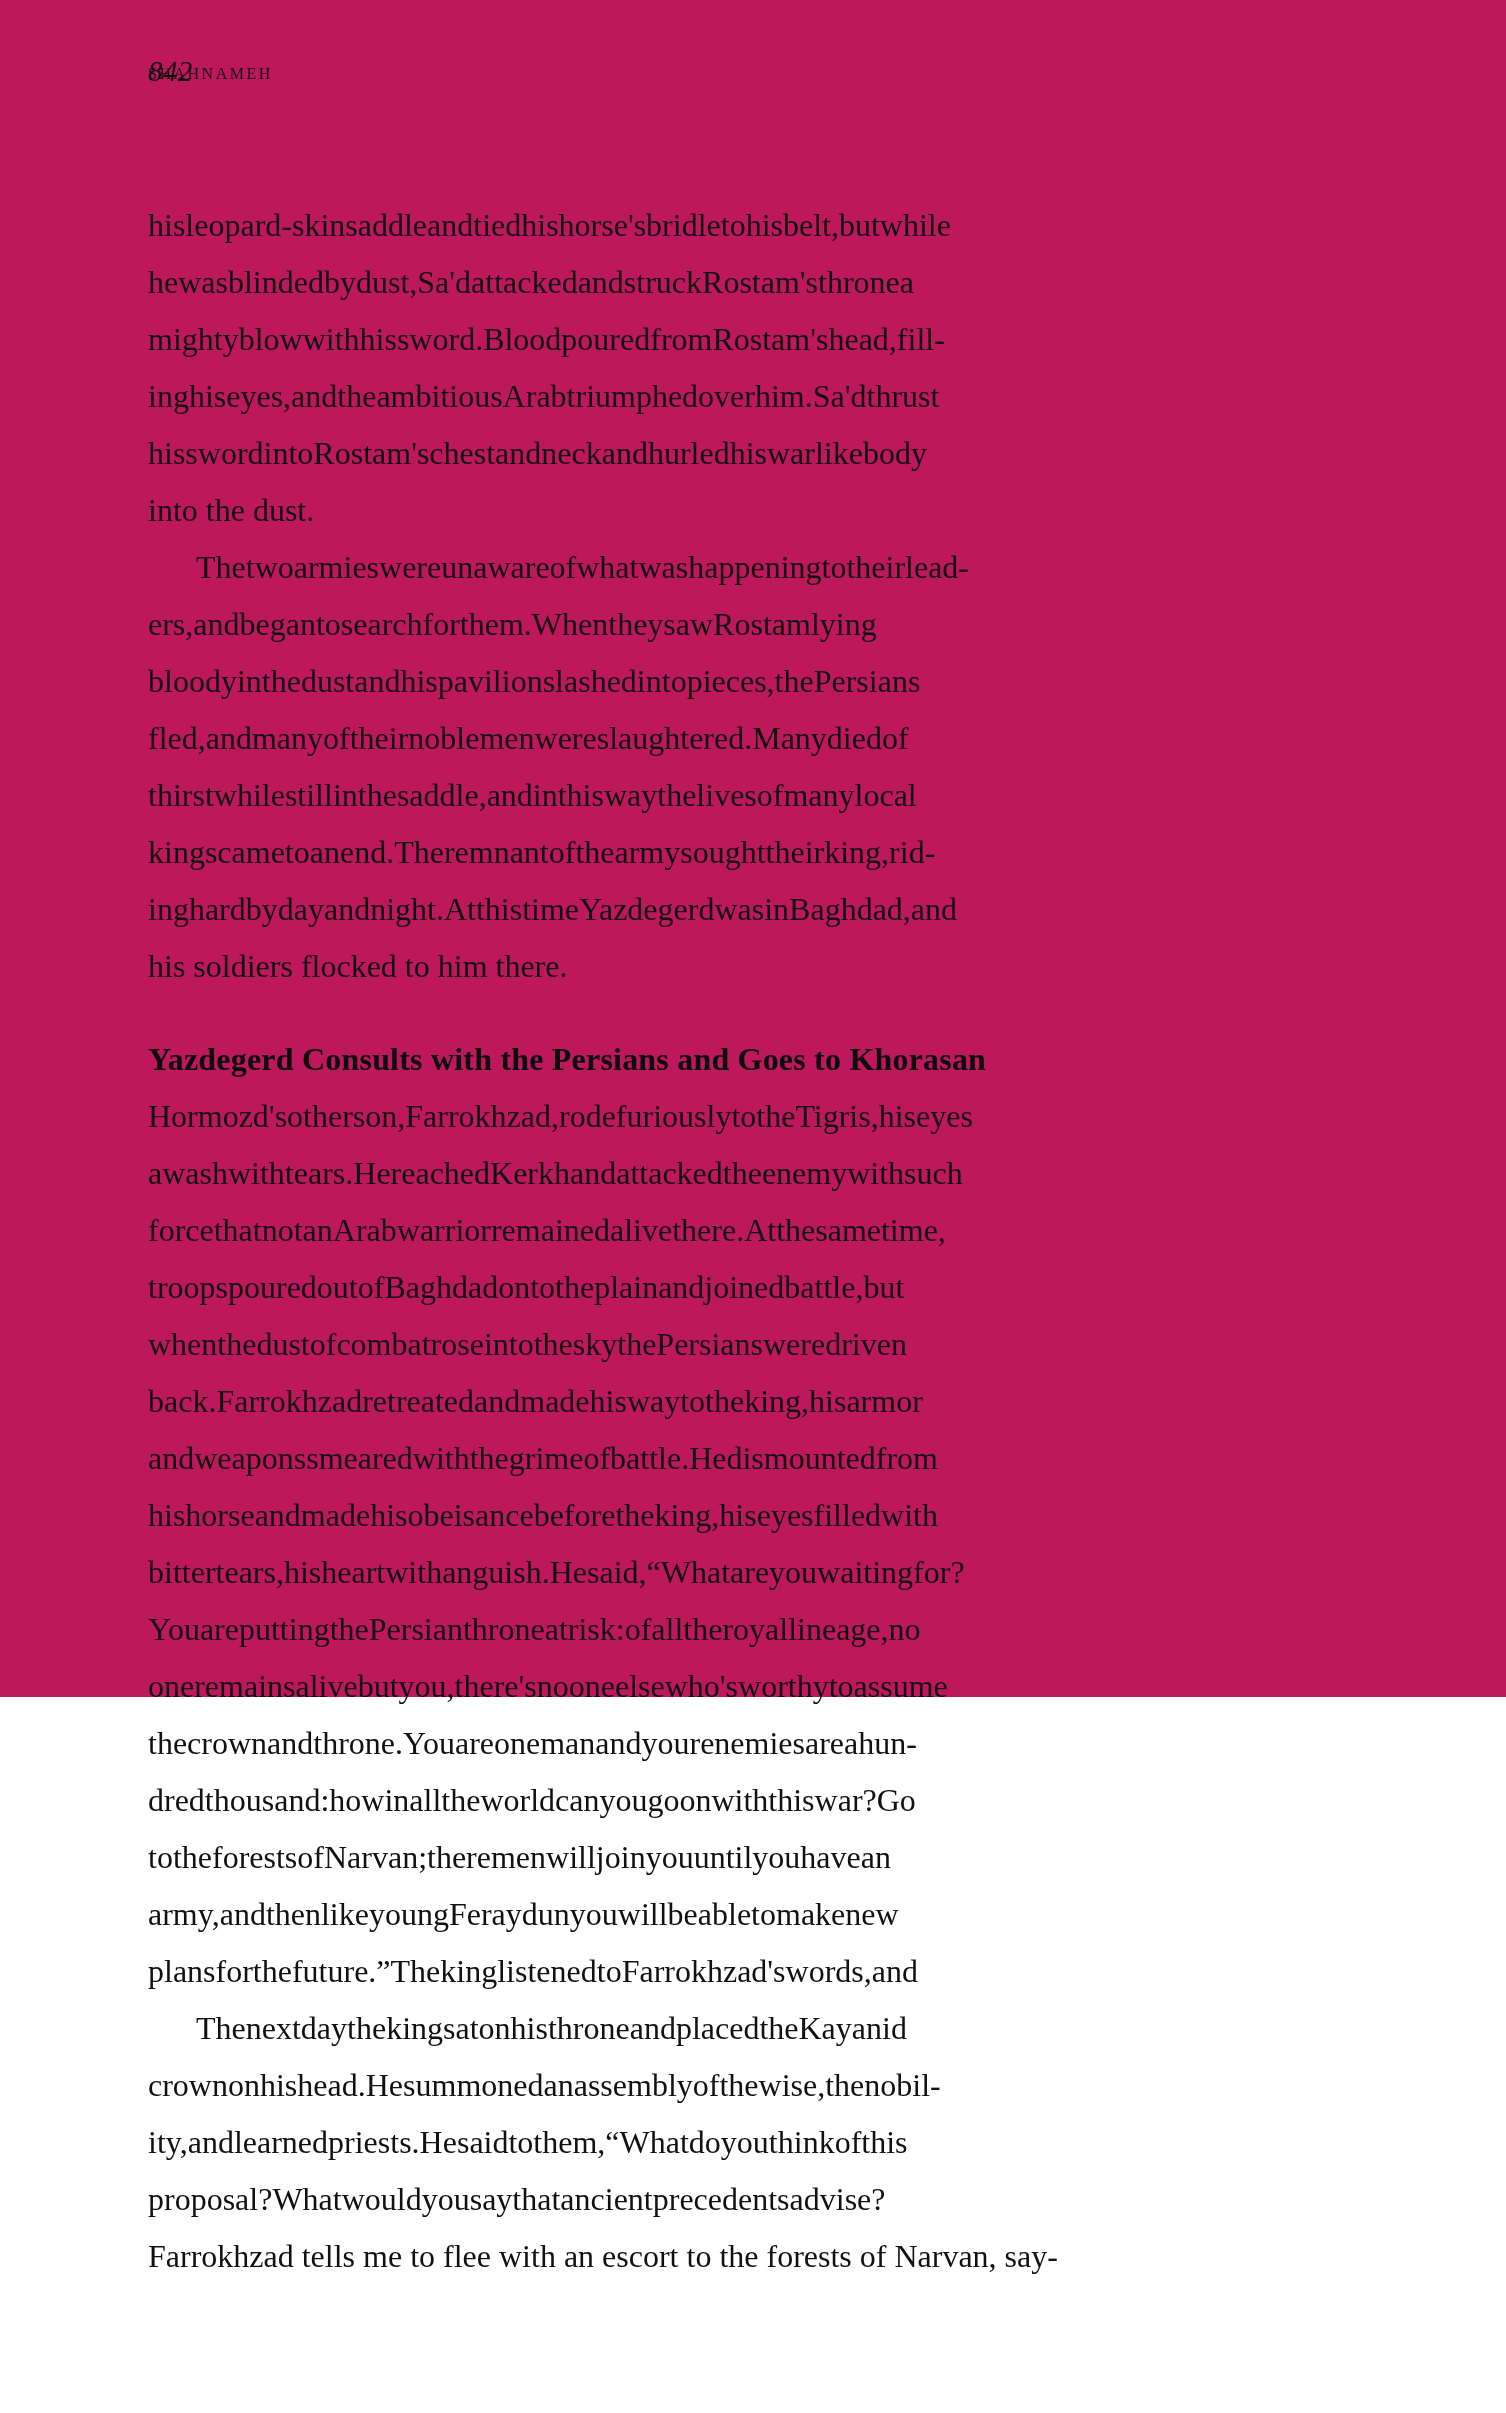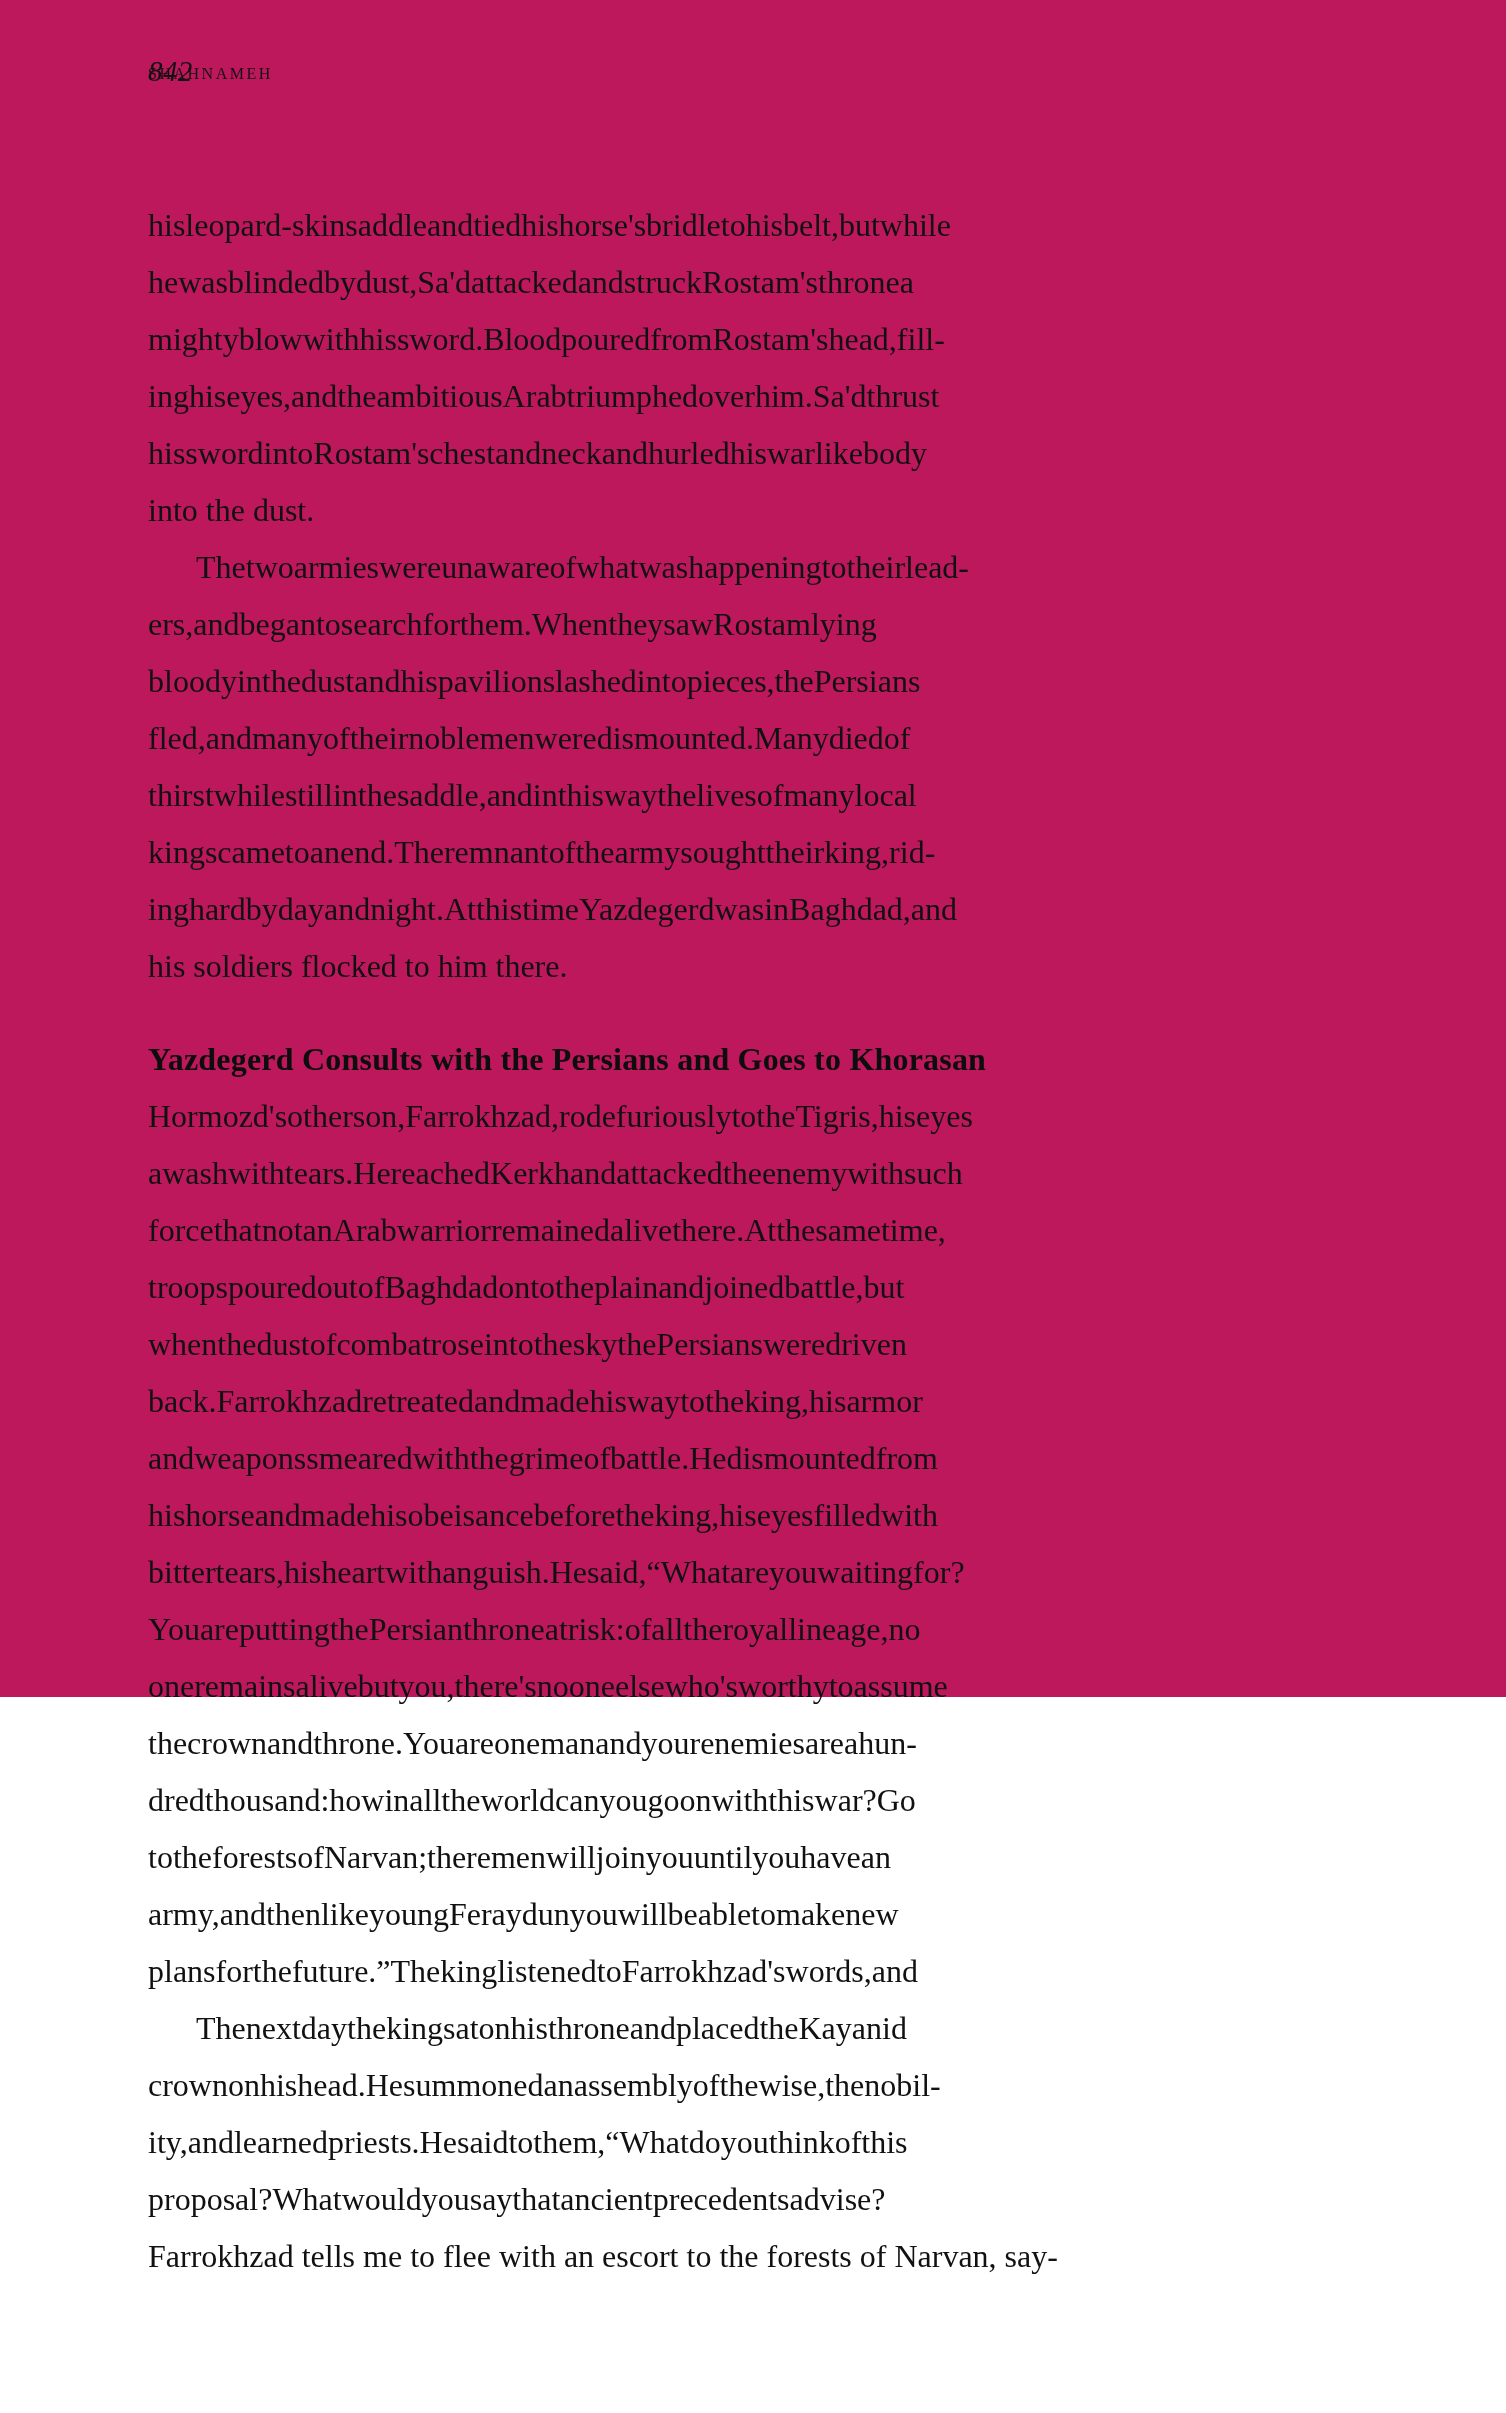--- a/index.html
+++ b/index.html
@@ -118,21 +118,21 @@
         <div class="line just"><span class="w">he</span><span class="w">was</span><span class="w">blinded</span><span class="w">by</span><span class="w">dust,</span><span class="w">Sa'd</span><span class="w">attacked</span><span class="w">and</span><span class="w">struck</span><span class="w">Rostam's</span><span class="w">throne</span><span class="w">a</span></div>
         <div class="line just"><span class="w">mighty</span><span class="w">blow</span><span class="w">with</span><span class="w">his</span><span class="w">sword.</span><span class="w">Blood</span><span class="w">poured</span><span class="w">from</span><span class="w">Rostam's</span><span class="w">head,</span><span class="w">fill-</span></div>
         <div class="line just"><span class="w">ing</span><span class="w">his</span><span class="w">eyes,</span><span class="w">and</span><span class="w">the</span><span class="w">ambitious</span><span class="w">Arab</span><span class="w">triumphed</span><span class="w">over</span><span class="w">him.</span><span class="w">Sa'd</span><span class="w">thrust</span></div>
         <div class="line just"><span class="w">his</span><span class="w">sword</span><span class="w">into</span><span class="w">Rostam's</span><span class="w">chest</span><span class="w">and</span><span class="w">neck</span><span class="w">and</span><span class="w">hurled</span><span class="w">his</span><span class="w">warlike</span><span class="w">body</span></div>
         <div class="line last">into the dust.</div>
       </div>
       <div>
         <div class="line just indent"><span class="w">The</span><span class="w">two</span><span class="w">armies</span><span class="w">were</span><span class="w">unaware</span><span class="w">of</span><span class="w">what</span><span class="w">was</span><span class="w">happening</span><span class="w">to</span><span class="w">their</span><span class="w">lead-</span></div>
         <div class="line just"><span class="w">ers,</span><span class="w">and</span><span class="w">began</span><span class="w">to</span><span class="w">search</span><span class="w">for</span><span class="w">them.</span><span class="w">When</span><span class="w">they</span><span class="w">saw</span><span class="w">Rostam</span><span class="w">lying</span></div>
         <div class="line just"><span class="w">bloody</span><span class="w">in</span><span class="w">the</span><span class="w">dust</span><span class="w">and</span><span class="w">his</span><span class="w">pavilion</span><span class="w">slashed</span><span class="w">into</span><span class="w">pieces,</span><span class="w">the</span><span class="w">Persians</span></div>
-        <div class="line just"><span class="w">fled,</span><span class="w">and</span><span class="w">many</span><span class="w">of</span><span class="w">their</span><span class="w">noblemen</span><span class="w">were</span><span class="w">dismounted.</span><span class="w">Many</span><span class="w">died</span><span class="w">of</span></div>
+        <div class="line just"><span class="w">fled,</span><span class="w">and</span><span class="w">many</span><span class="w">of</span><span class="w">their</span><span class="w">noblemen</span><span class="w">were</span><span class="w">slaughtered.</span><span class="w">Many</span><span class="w">died</span><span class="w">of</span></div>
         <div class="line just"><span class="w">thirst</span><span class="w">while</span><span class="w">still</span><span class="w">in</span><span class="w">the</span><span class="w">saddle,</span><span class="w">and</span><span class="w">in</span><span class="w">this</span><span class="w">way</span><span class="w">the</span><span class="w">lives</span><span class="w">of</span><span class="w">many</span><span class="w">local</span></div>
         <div class="line just"><span class="w">kings</span><span class="w">came</span><span class="w">to</span><span class="w">an</span><span class="w">end.</span><span class="w">The</span><span class="w">remnant</span><span class="w">of</span><span class="w">the</span><span class="w">army</span><span class="w">sought</span><span class="w">their</span><span class="w">king,</span><span class="w">rid-</span></div>
         <div class="line just"><span class="w">ing</span><span class="w">hard</span><span class="w">by</span><span class="w">day</span><span class="w">and</span><span class="w">night.</span><span class="w">At</span><span class="w">this</span><span class="w">time</span><span class="w">Yazdegerd</span><span class="w">was</span><span class="w">in</span><span class="w">Baghdad,</span><span class="w">and</span></div>
         <div class="line last">his soldiers flocked to him there.</div>
       </div>
       <div class="spacer-half"></div>
       <div class="section-heading">Yazdegerd Consults with the Persians and Goes to Khorasan</div>
       <div>
         <div class="line just"><span class="w">Hormozd's</span><span class="w">other</span><span class="w">son,</span><span class="w">Farrokhzad,</span><span class="w">rode</span><span class="w">furiously</span><span class="w">to</span><span class="w">the</span><span class="w">Tigris,</span><span class="w">his</span><span class="w">eyes</span></div>
         <div class="line just"><span class="w">awash</span><span class="w">with</span><span class="w">tears.</span><span class="w">He</span><span class="w">reached</span><span class="w">Kerkh</span><span class="w">and</span><span class="w">attacked</span><span class="w">the</span><span class="w">enemy</span><span class="w">with</span><span class="w">such</span></div>

